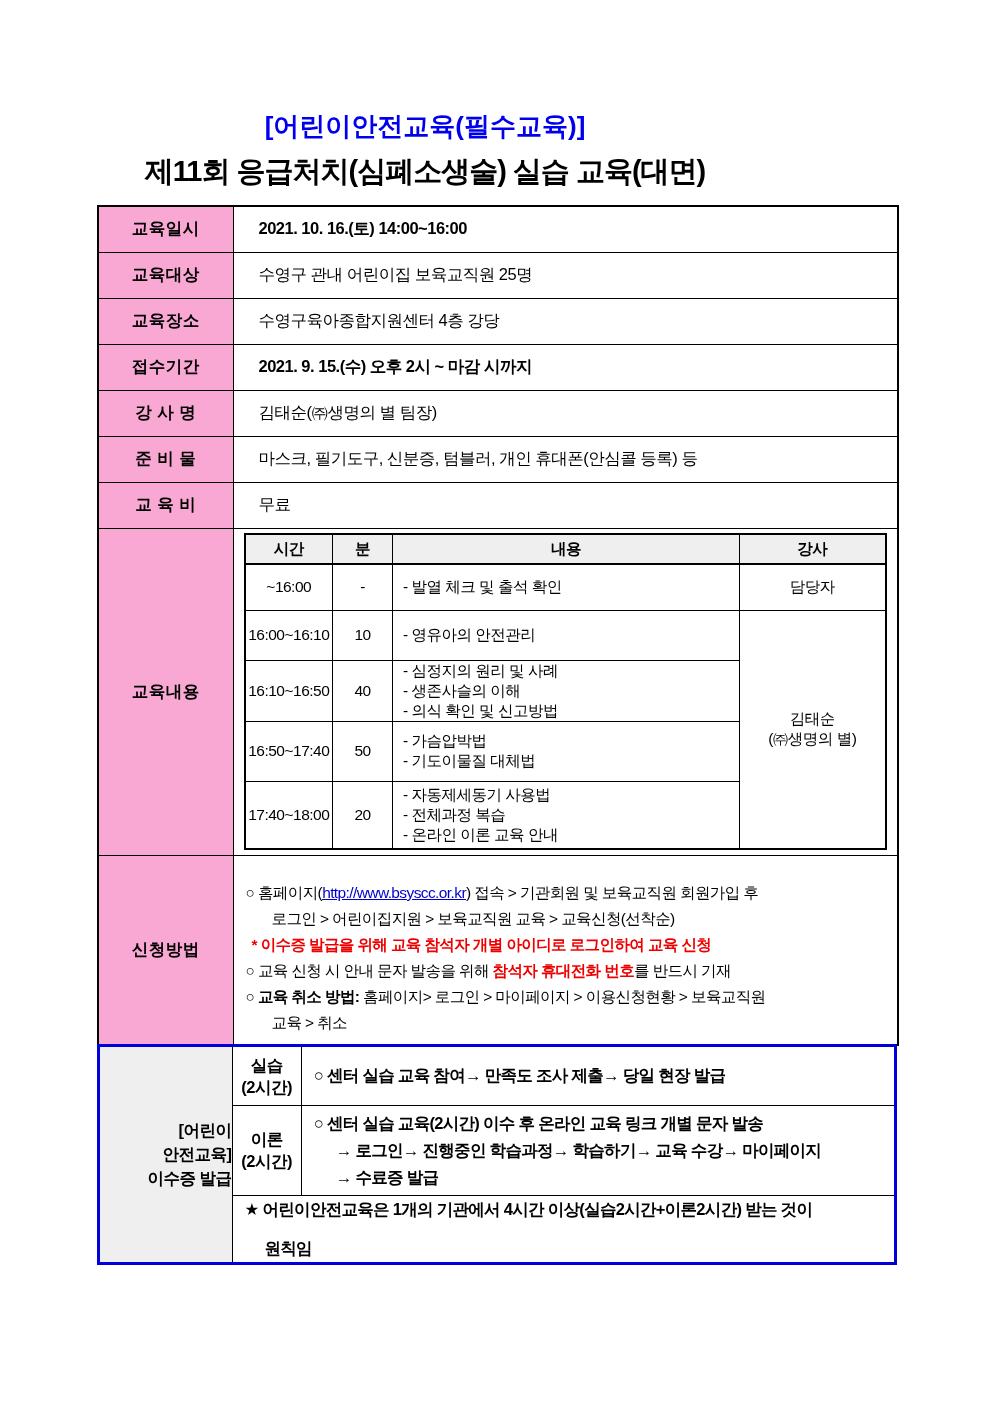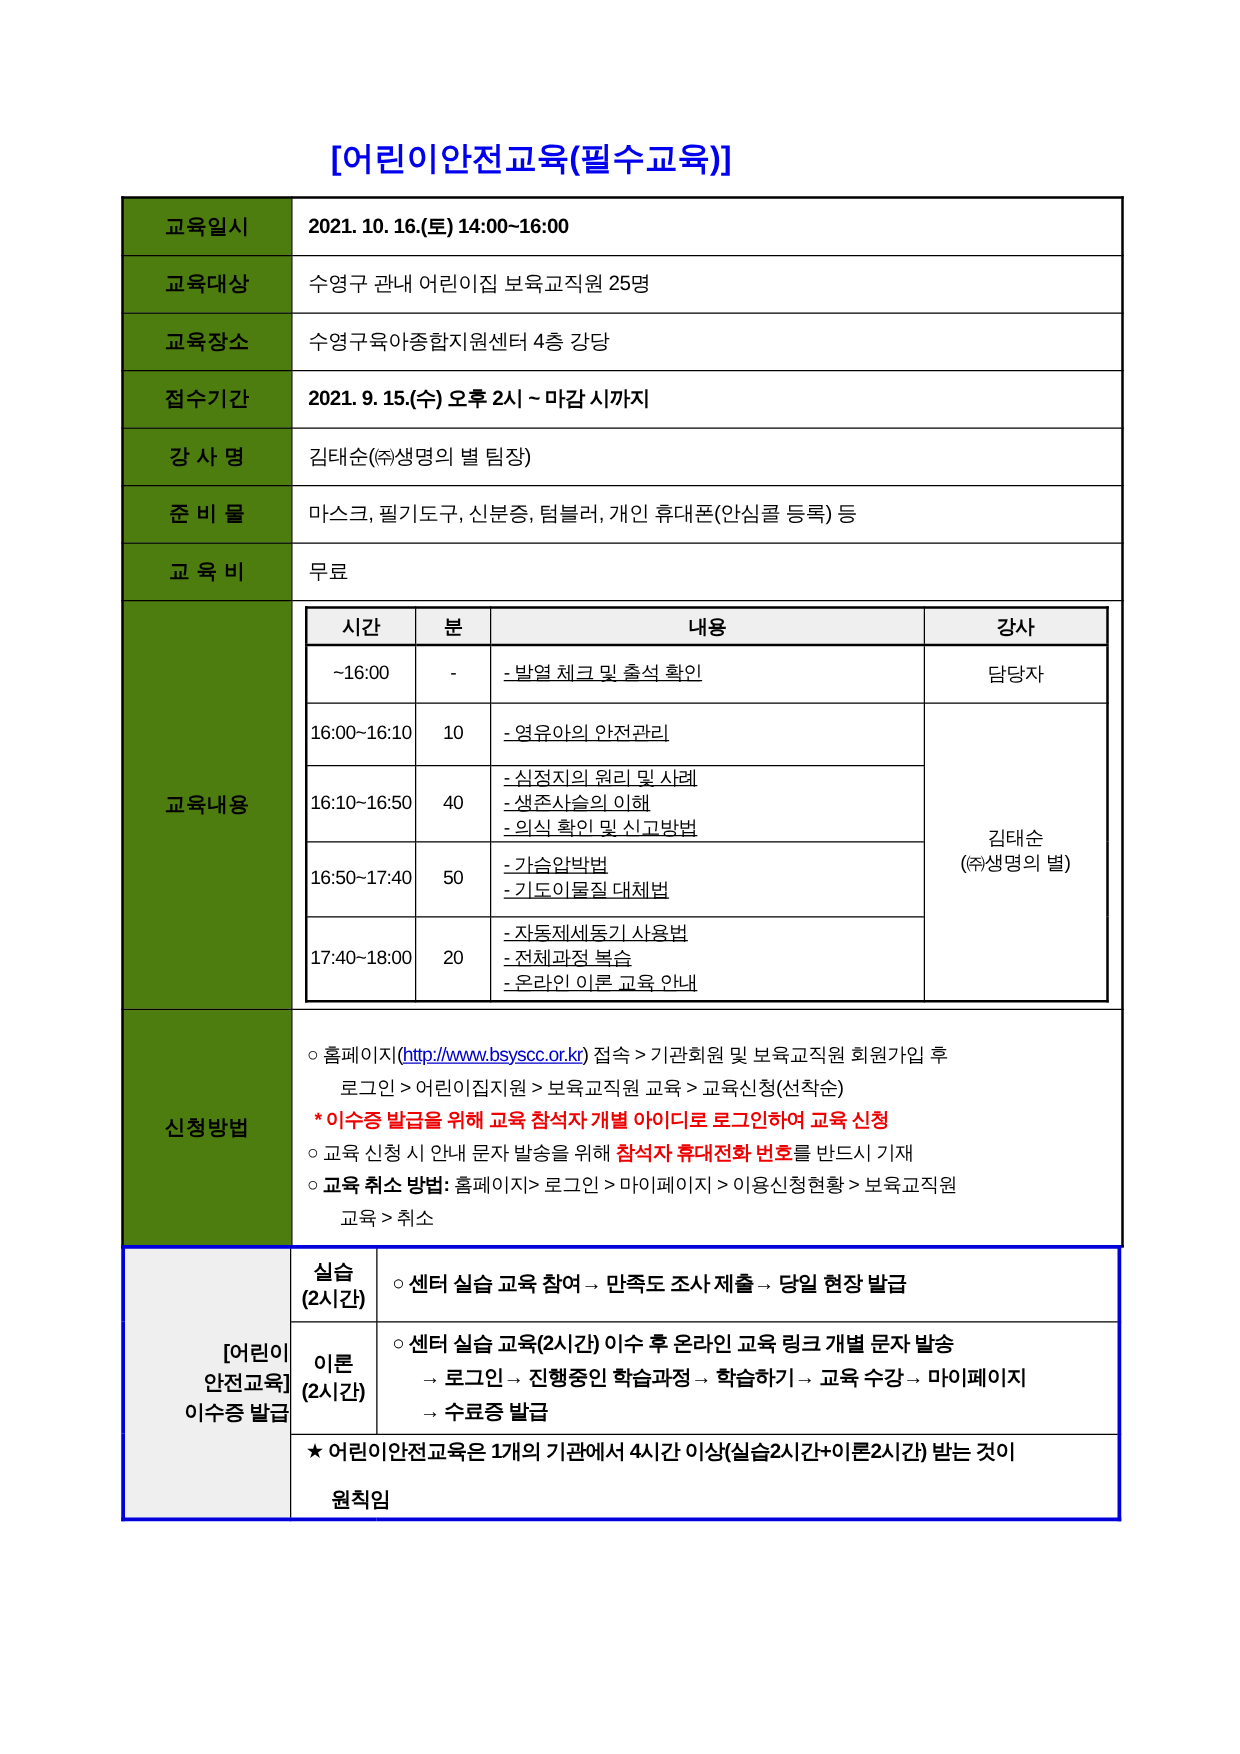--- a/index.html
+++ b/index.html
@@ -12,34 +12,34 @@
   .page { width:656px; margin-left:97px; padding-top:108px; }
 
   .title   { font-size:26px; line-height:36px; font-weight:bold; text-align:center; color:#0000ee; }
   .subtitle{ font-size:29px; line-height:42px; font-weight:bold; text-align:center; margin-top:6px; letter-spacing:-1px; }
   .notice  { font-size:16.5px; line-height:22px; font-weight:bold; text-align:center; color:#ee0000; text-decoration:underline; margin-top:10px; letter-spacing:-0.5px; }
 
   table { border-collapse:collapse; table-layout:fixed; }
   table.main { width:800px; margin-top:13px; border:2px solid #000; }
   table.main th, table.main td { border:1.5px solid #000; vertical-align:middle; }
   table.main th {
-    background:#4d7c0f; font-size:16.5px; font-weight:bold; text-align:center; letter-spacing:0.5px;
+    background:#f9a8d4; font-size:16.5px; font-weight:bold; text-align:center; letter-spacing:0.5px;
   }
-  table.main td.val { font-size:16.5px; padding-left:13px; letter-spacing:-0.5px; }
+  table.main td.val { font-size:16.5px; padding-left:25px; letter-spacing:-0.5px; }
   tr.info-row { height:46px; }
   td.b { font-weight:bold; }
 
   
   td.sched-cell { height:327px; vertical-align:middle; padding-left:10px; }
   table.inner { width:641px; border:2px solid #000; }
   table.inner th, table.inner td { border:1.2px solid #000; font-size:15.5px; vertical-align:middle; letter-spacing:-0.5px; }
   table.inner thead th { background:#efefef; font-weight:bold; text-align:center; border-bottom:2.5px solid #000; }
   table.inner td { text-align:center; }
   table.inner td.contents { text-align:left; padding-left:10px; }
-  table.inner td.contents div { line-height:20px;text-decoration:underline; }
+  table.inner td.contents div { line-height:20px; }
   table.inner td.instructor div { line-height:20px; }
 
   
   td.apply-cell { height:170px; font-size:15.5px; padding:24px 6px 8px 12px; letter-spacing:-0.6px; }
   .al { line-height:26px; white-space:nowrap; }
   .al.indent { padding-left:26px; }
   .al.star { padding-left:6px; }
   .red { color:#ee0000; }
   .bold { font-weight:bold; }
   .link { color:#0000cc; text-decoration:underline; }
@@ -60,20 +60,21 @@
   tr.cert-r1 { height:60px; }
   tr.cert-r2 { height:90px; }
   tr.cert-r3 { height:62px; }
 </style>
 </head>
 <body>
 
 <div class="page">
 
   <div class="title">[어린이안전교육(필수교육)]</div>
+  <div class="subtitle">제11회 응급처치(심폐소생술) 실습 교육(대면)</div>
 
   <table class="main">
     <colgroup>
         <col style="width:135px">
         <col style="width:665px">
       </colgroup>
     <tbody>
       <tr class="info-row">
         <th>교육일시</th>
         <td class="val b">2021. 10. 16.(토) 14:00~16:00</td>

